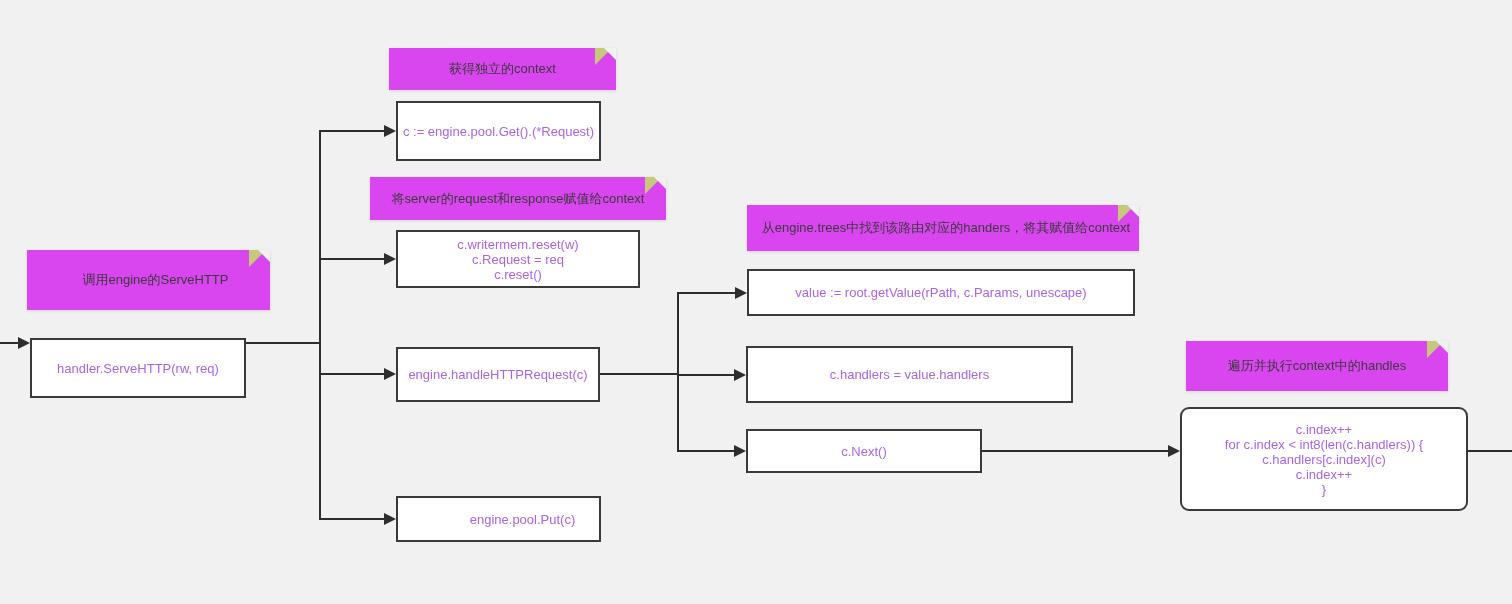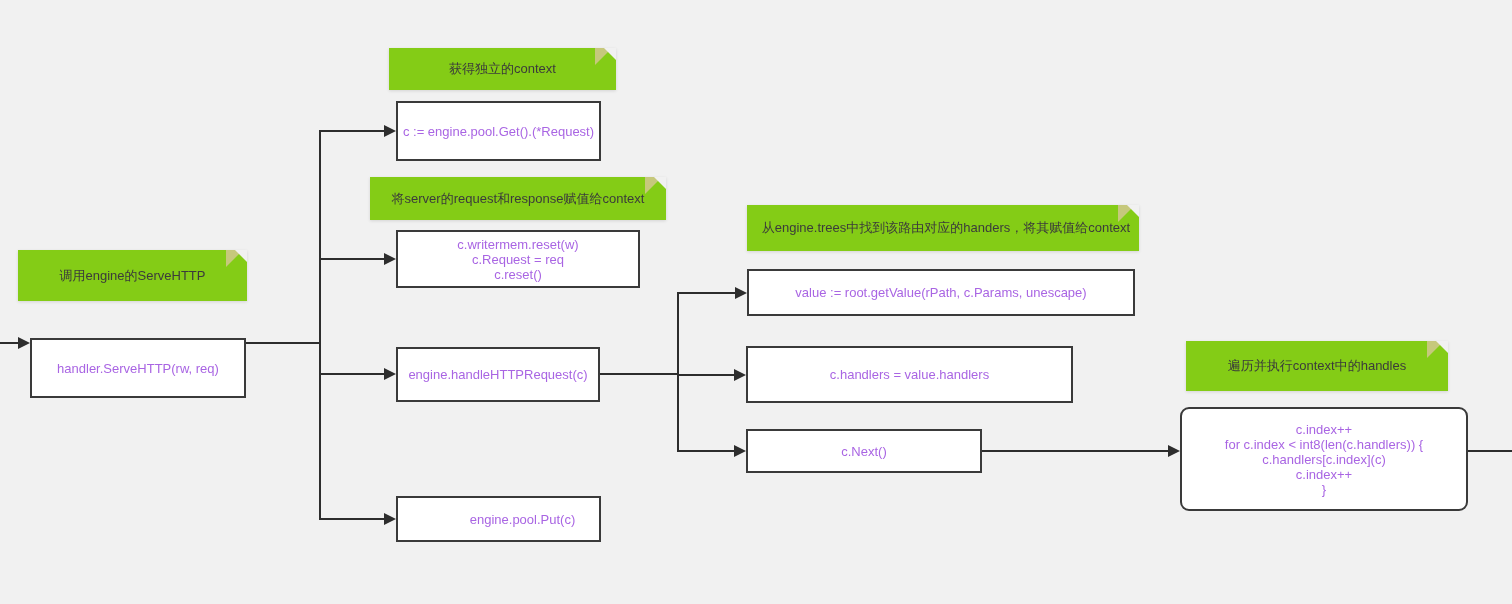--- a/index.html
+++ b/index.html
@@ -6,21 +6,21 @@
   .canvas {
     position:relative;
     width:1512px; height:604px;
     background:#f1f1f1;
     overflow:hidden;
     font-family:"Liberation Sans", sans-serif;
   }
   
   .note {
     position:absolute;
-    background:#84cc16;
+    background:#d946ef;
     color:#3b3b3b;
     font-size:13px;
     display:flex; align-items:center; justify-content:center;
     text-align:center;
     box-shadow:0 1px 3px rgba(0,0,0,0.12);
   }
   .note::before { 
     content:""; position:absolute; top:0; right:0;
     width:0; height:0;
     border-top:12px solid #f1f1f1;
@@ -69,21 +69,21 @@
 <body>
 
 <div class="canvas">
 
   <div class="note" style="left:389px; top:48px;  width:227px; height:42px;">
     <span>获得独立的context</span>
   </div>
   <div class="note" style="left:370px; top:177px; width:296px; height:43px;">
     <span>将server的request和response赋值给context</span>
   </div>
-  <div class="note" style="left:18px;  top:250px; width:229px; height:51px;">
+  <div class="note" style="left:27px;  top:250px; width:229px; height:60px;padding-left:14px;">
     <span>调用engine的ServeHTTP</span>
   </div>
   <div class="note" style="left:747px; top:205px; width:386px; height:46px;padding-left:6px;">
     <span>从engine.trees中找到该路由对应的handers，将其赋值给context</span>
   </div>
   <div class="note" style="left:1186px; top:341px; width:262px; height:50px;">
     <span>遍历并执行context中的handles</span>
   </div>
 
   <div class="node" style="left:396px; top:101px; width:205px; height:60px;">

